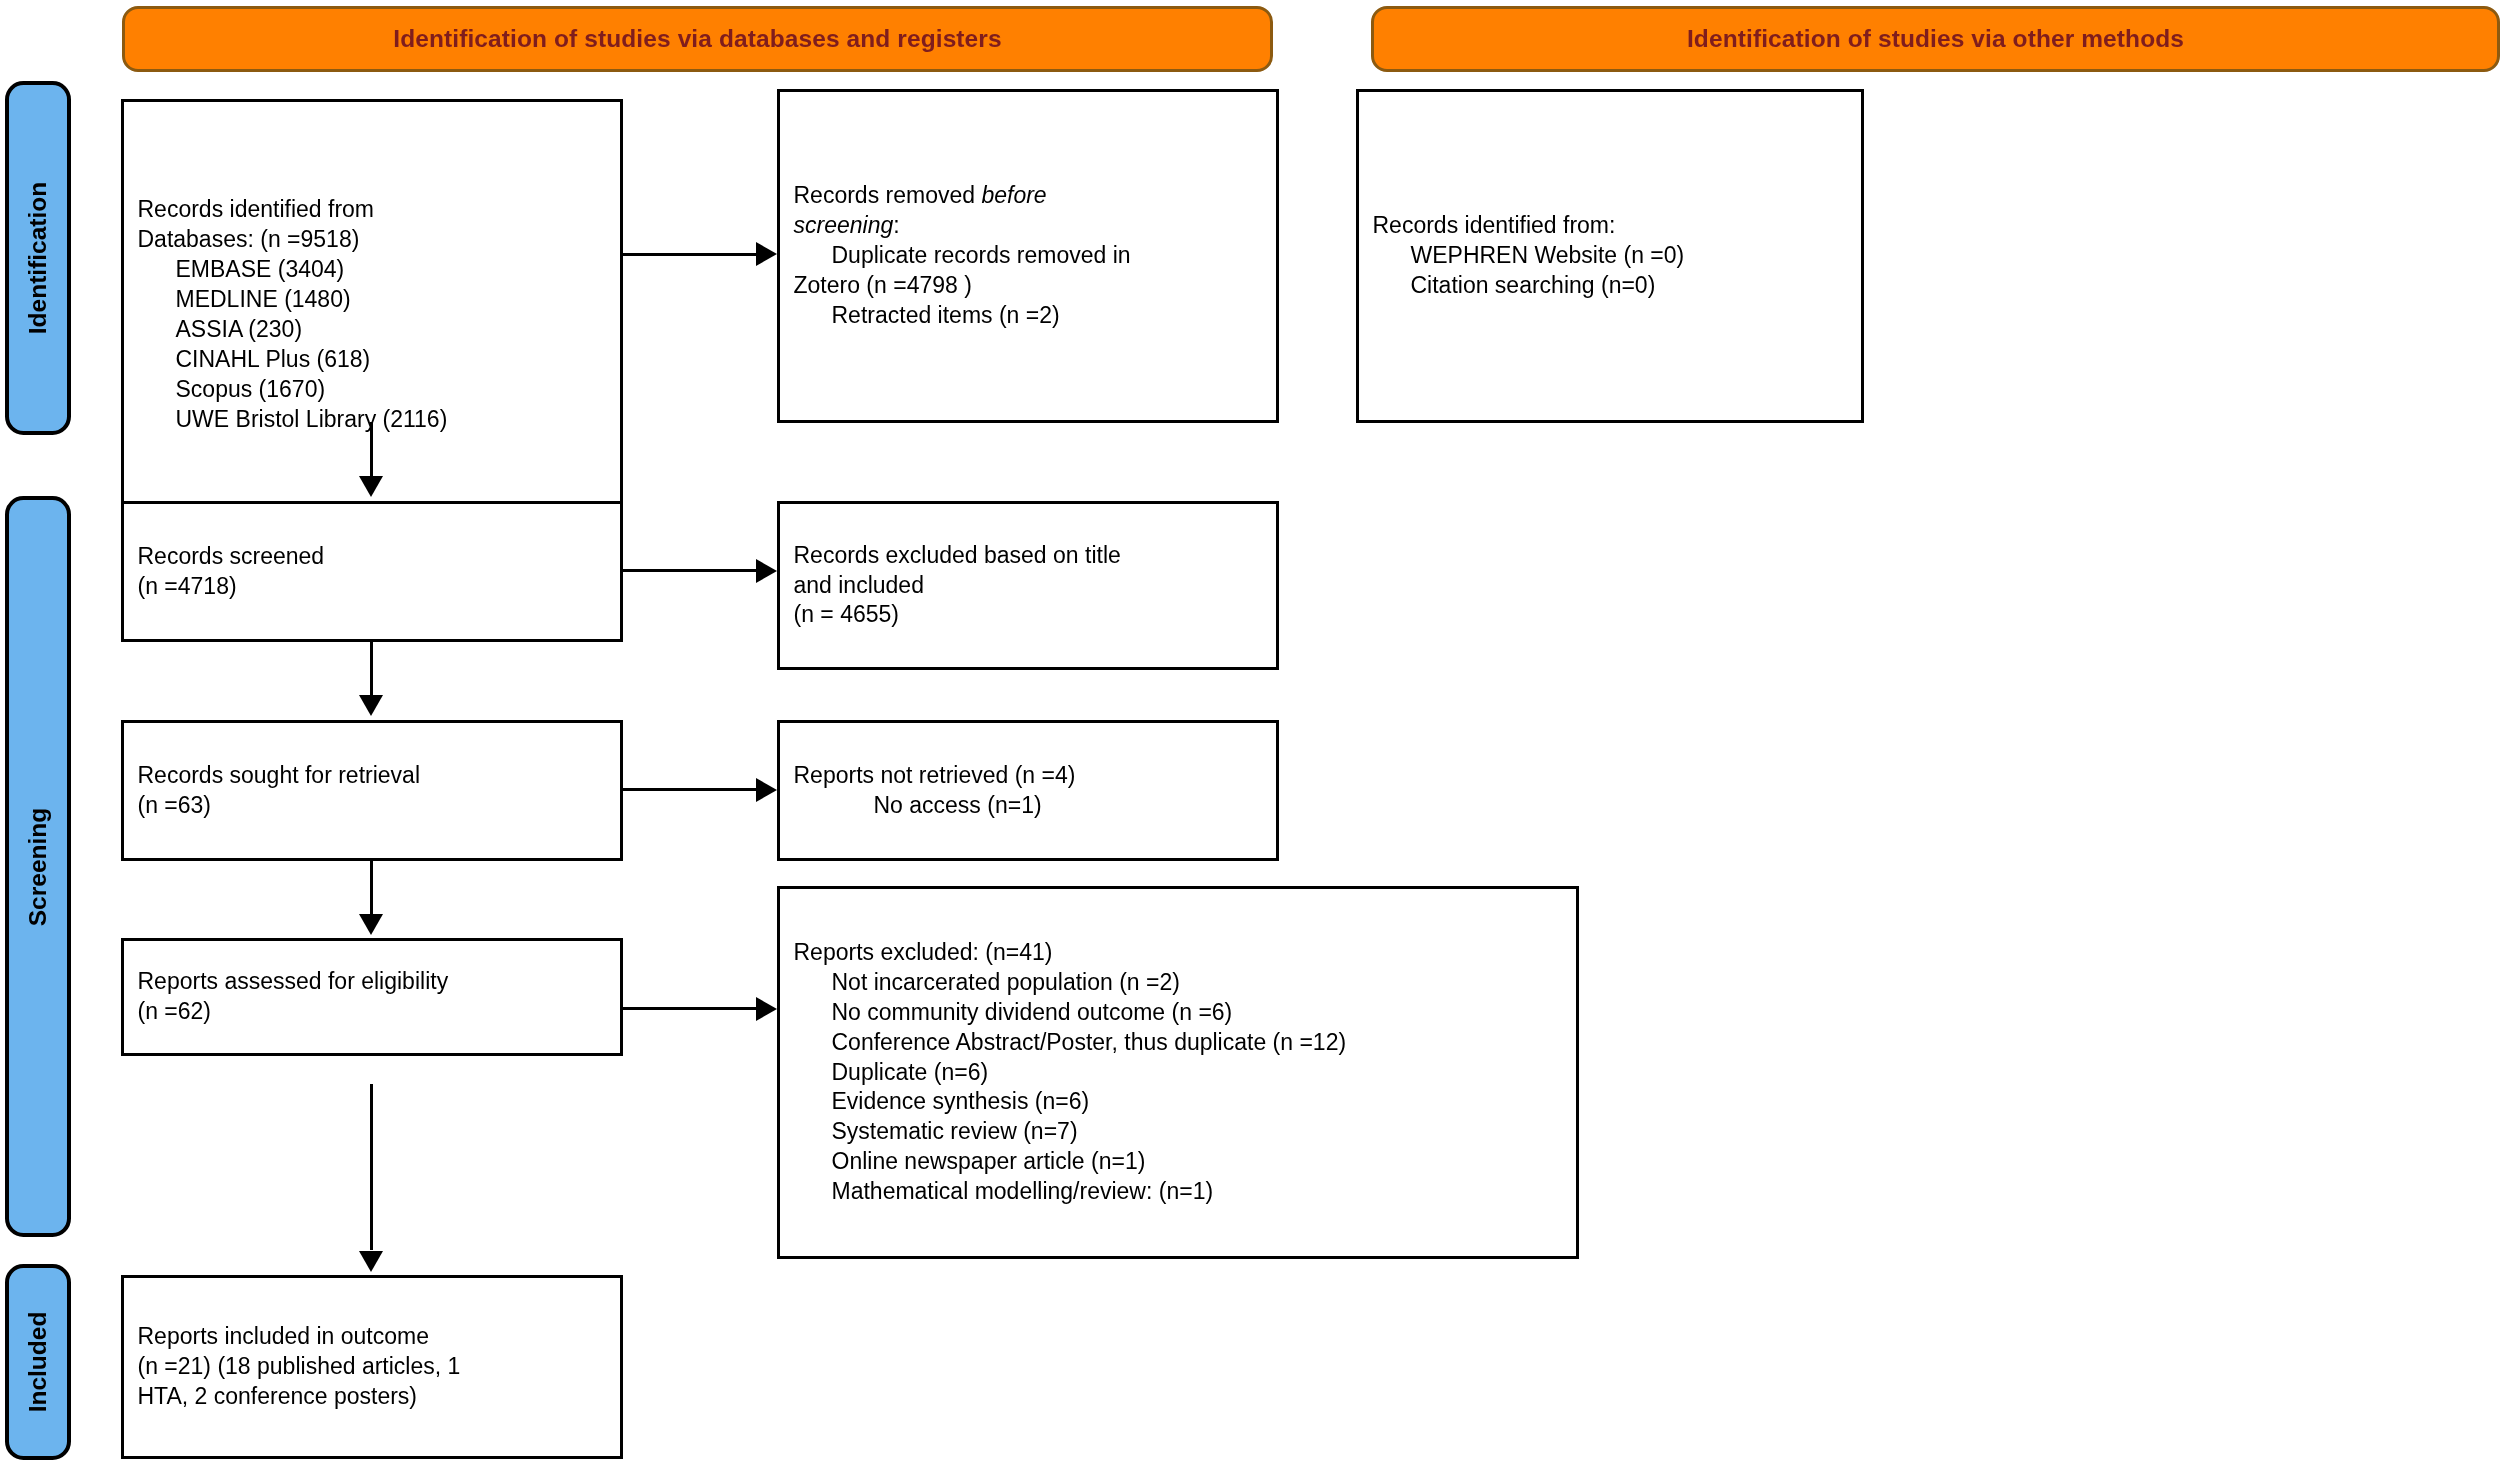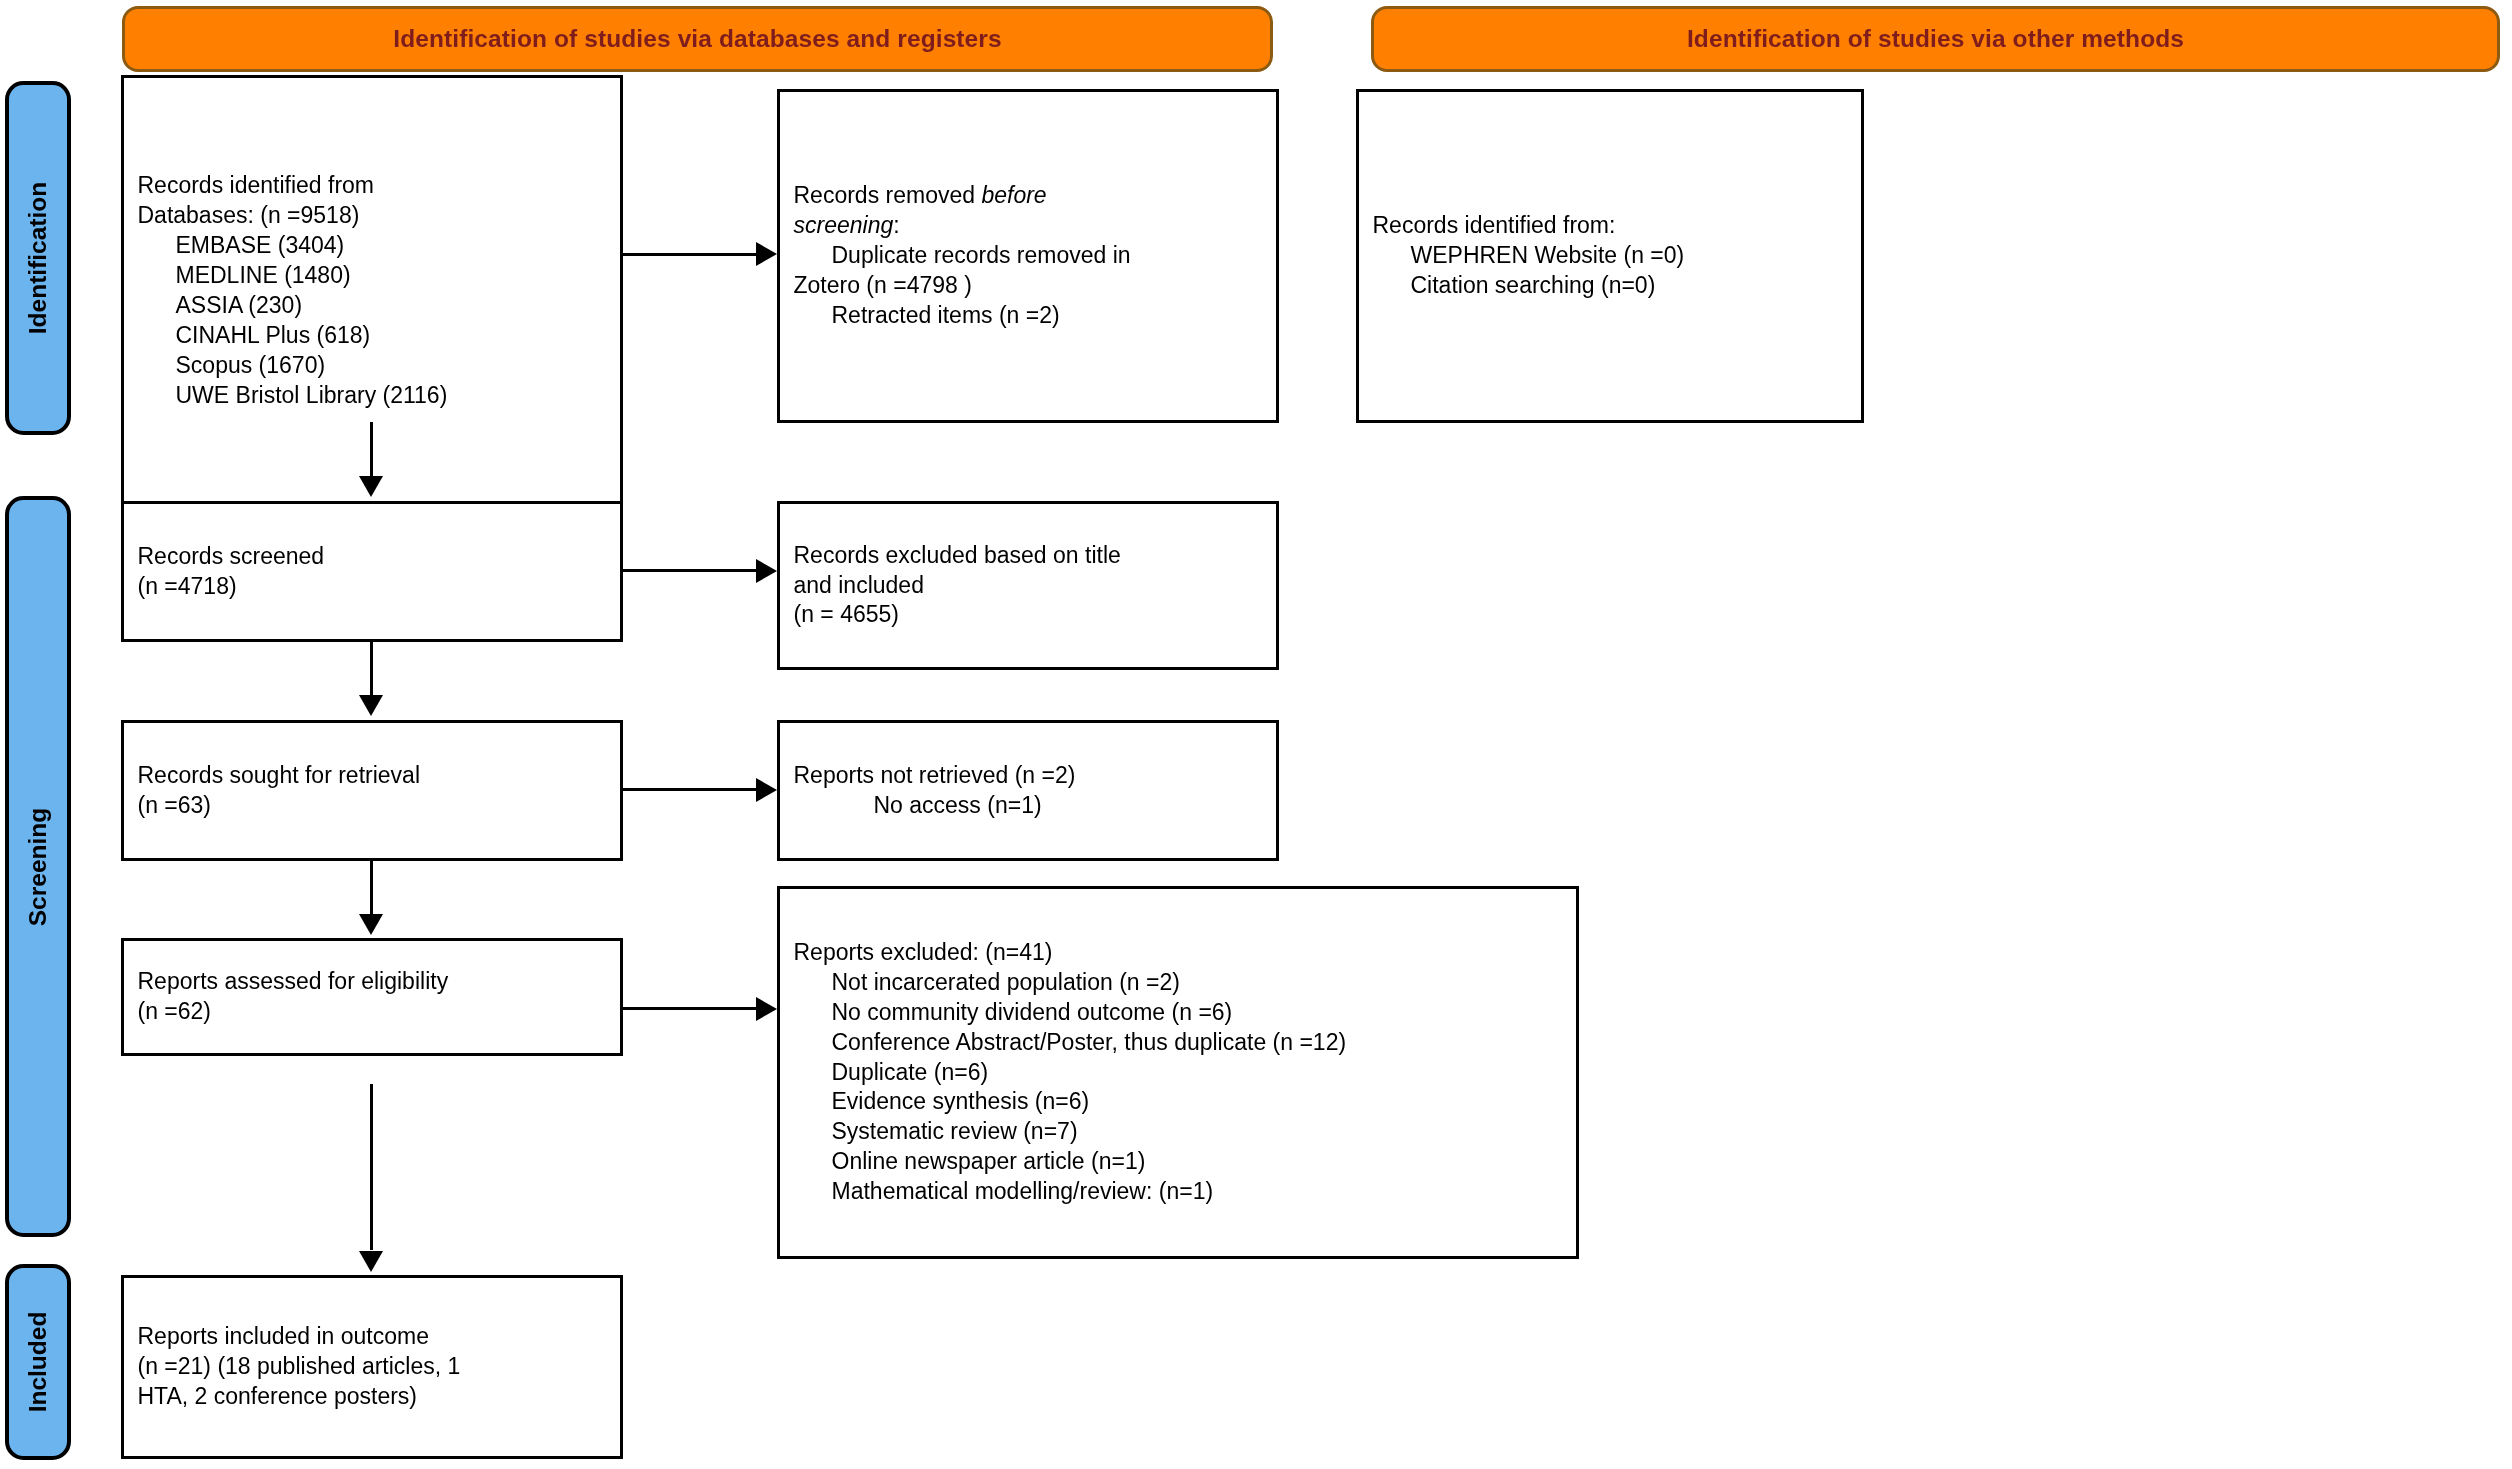--- a/index.html
+++ b/index.html
@@ -115,21 +115,21 @@
   </div>
 
   <div class="rail" style="left:4.9px; top:496px; width:66px; height:741px;">
     <span>Screening</span>
   </div>
 
   <div class="rail" style="left:4.9px; top:1264px; width:66px; height:196px;">
     <span>Included</span>
   </div>
 
-  <div class="box" style="left:121px; top:75px; width:502px; height:432px;">
+  <div class="box" style="left:121px; top:99px; width:502px; height:432px;">
     <div class="txt">
       <span>Records identified from</span><br>
       <span>Databases: (n =9518)</span><br>
       <span class="ind1">EMBASE (3404)</span>
       <span class="ind1">MEDLINE (1480)</span>
       <span class="ind1">ASSIA (230)</span>
       <span class="ind1">CINAHL Plus (618)</span>
       <span class="ind1">Scopus (1670)</span>
       <span class="ind1">UWE Bristol Library (2116)</span>
     </div>
@@ -170,21 +170,21 @@
 
   <div class="box" style="left:121px; top:720px; width:502px; height:141px;">
     <div class="txt">
       <span>Records sought for retrieval</span><br>
       <span>(n =63)</span>
     </div>
   </div>
 
   <div class="box" style="left:777px; top:720px; width:502px; height:141px;">
     <div class="txt">
-      <span>Reports not retrieved (n =2)</span><br>
+      <span>Reports not retrieved (n =4)</span><br>
       <span class="ind2">No access (n=1)</span>
     </div>
   </div>
 
   <div class="box" style="left:121px; top:938px; width:502px; height:118px;">
     <div class="txt">
       <span>Reports assessed for eligibility</span><br>
       <span>(n =62)</span>
     </div>
   </div>

